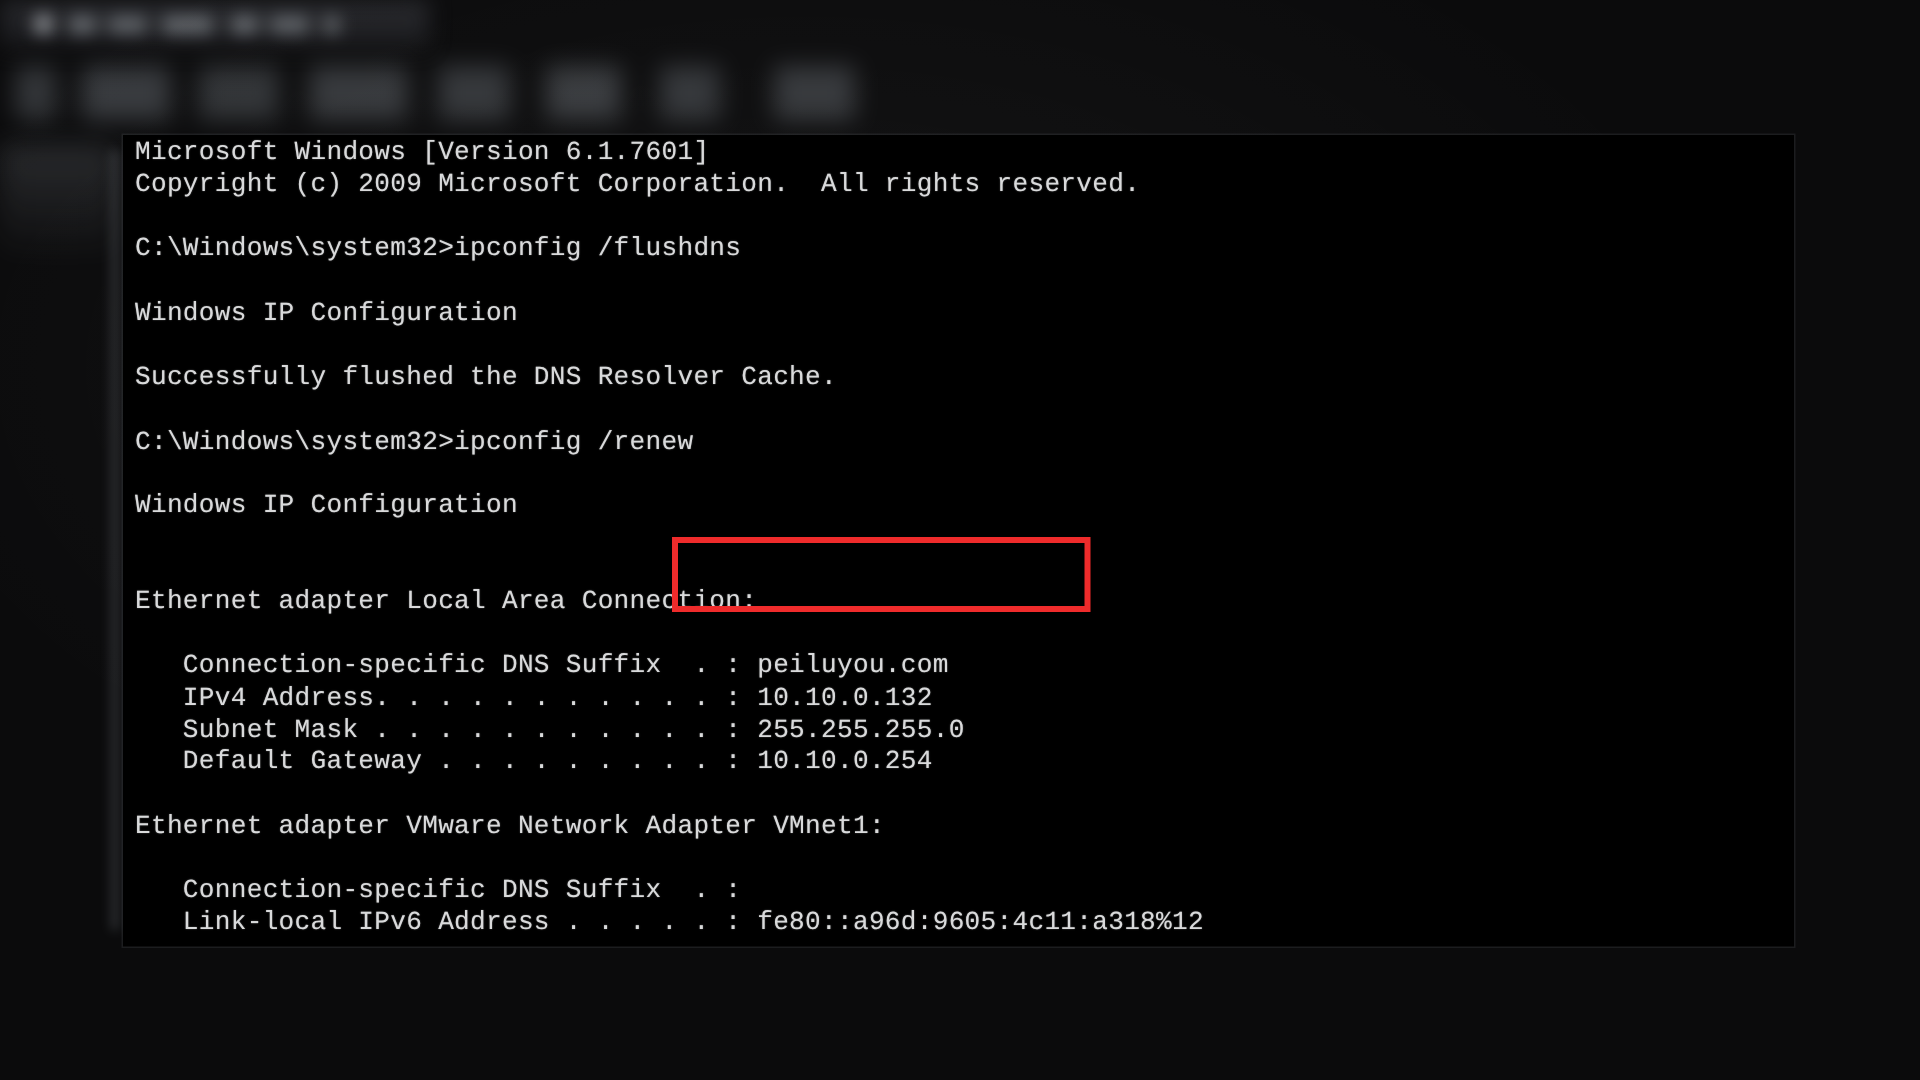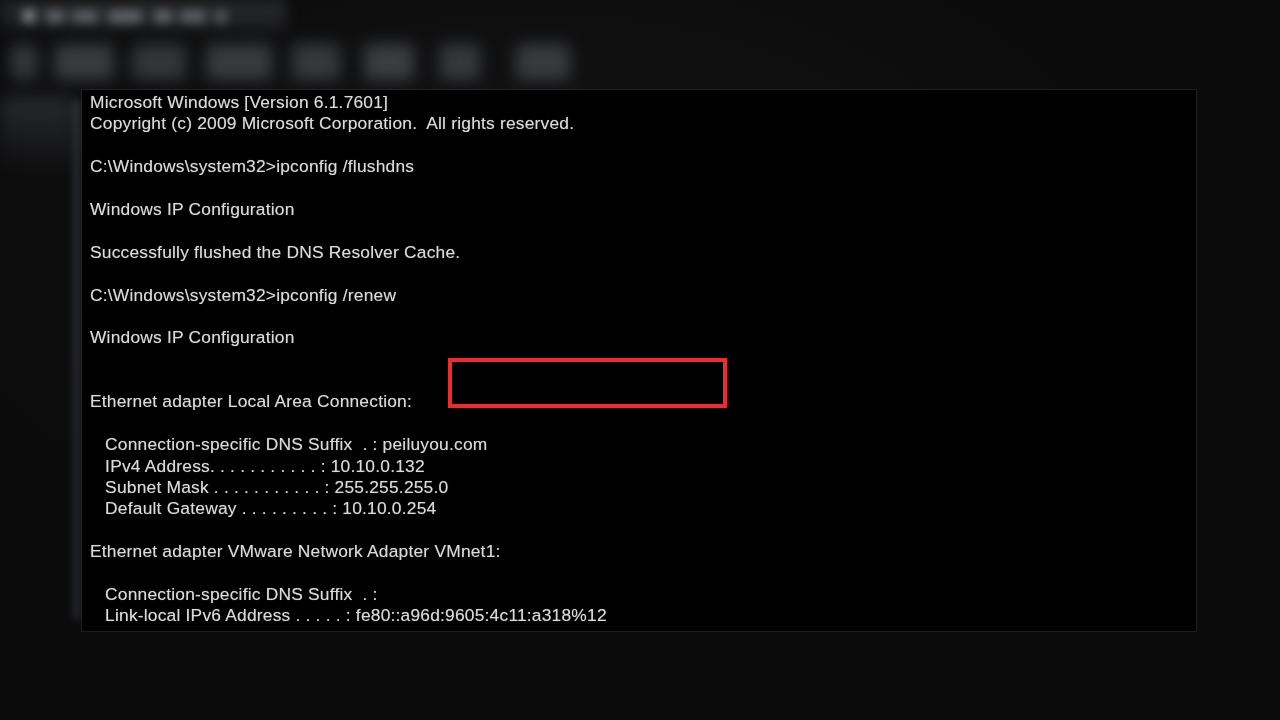--- a/index.html
+++ b/index.html
@@ -121,21 +121,21 @@
     background: #000;
     overflow: hidden;
     box-shadow: 0 0 0 1px rgba(90,94,100,.22);
   }
   #console-output {
     position: absolute;
     left: 8px;
     top: 2px;
     right: 0;
     color: #d9dadb;
-    font-family: Liberation Sans, sans-serif;
+    font-family: Liberation Mono, monospace;
     font-size: 17.4px;
     line-height: 21.4px;
     letter-spacing: 0.2px;
     white-space: pre;
     text-shadow: 0 0 1px rgba(215,216,218,.5);
   }
   .line { height: 21.4px; }
   .line.blank { color: transparent; }
 
   

